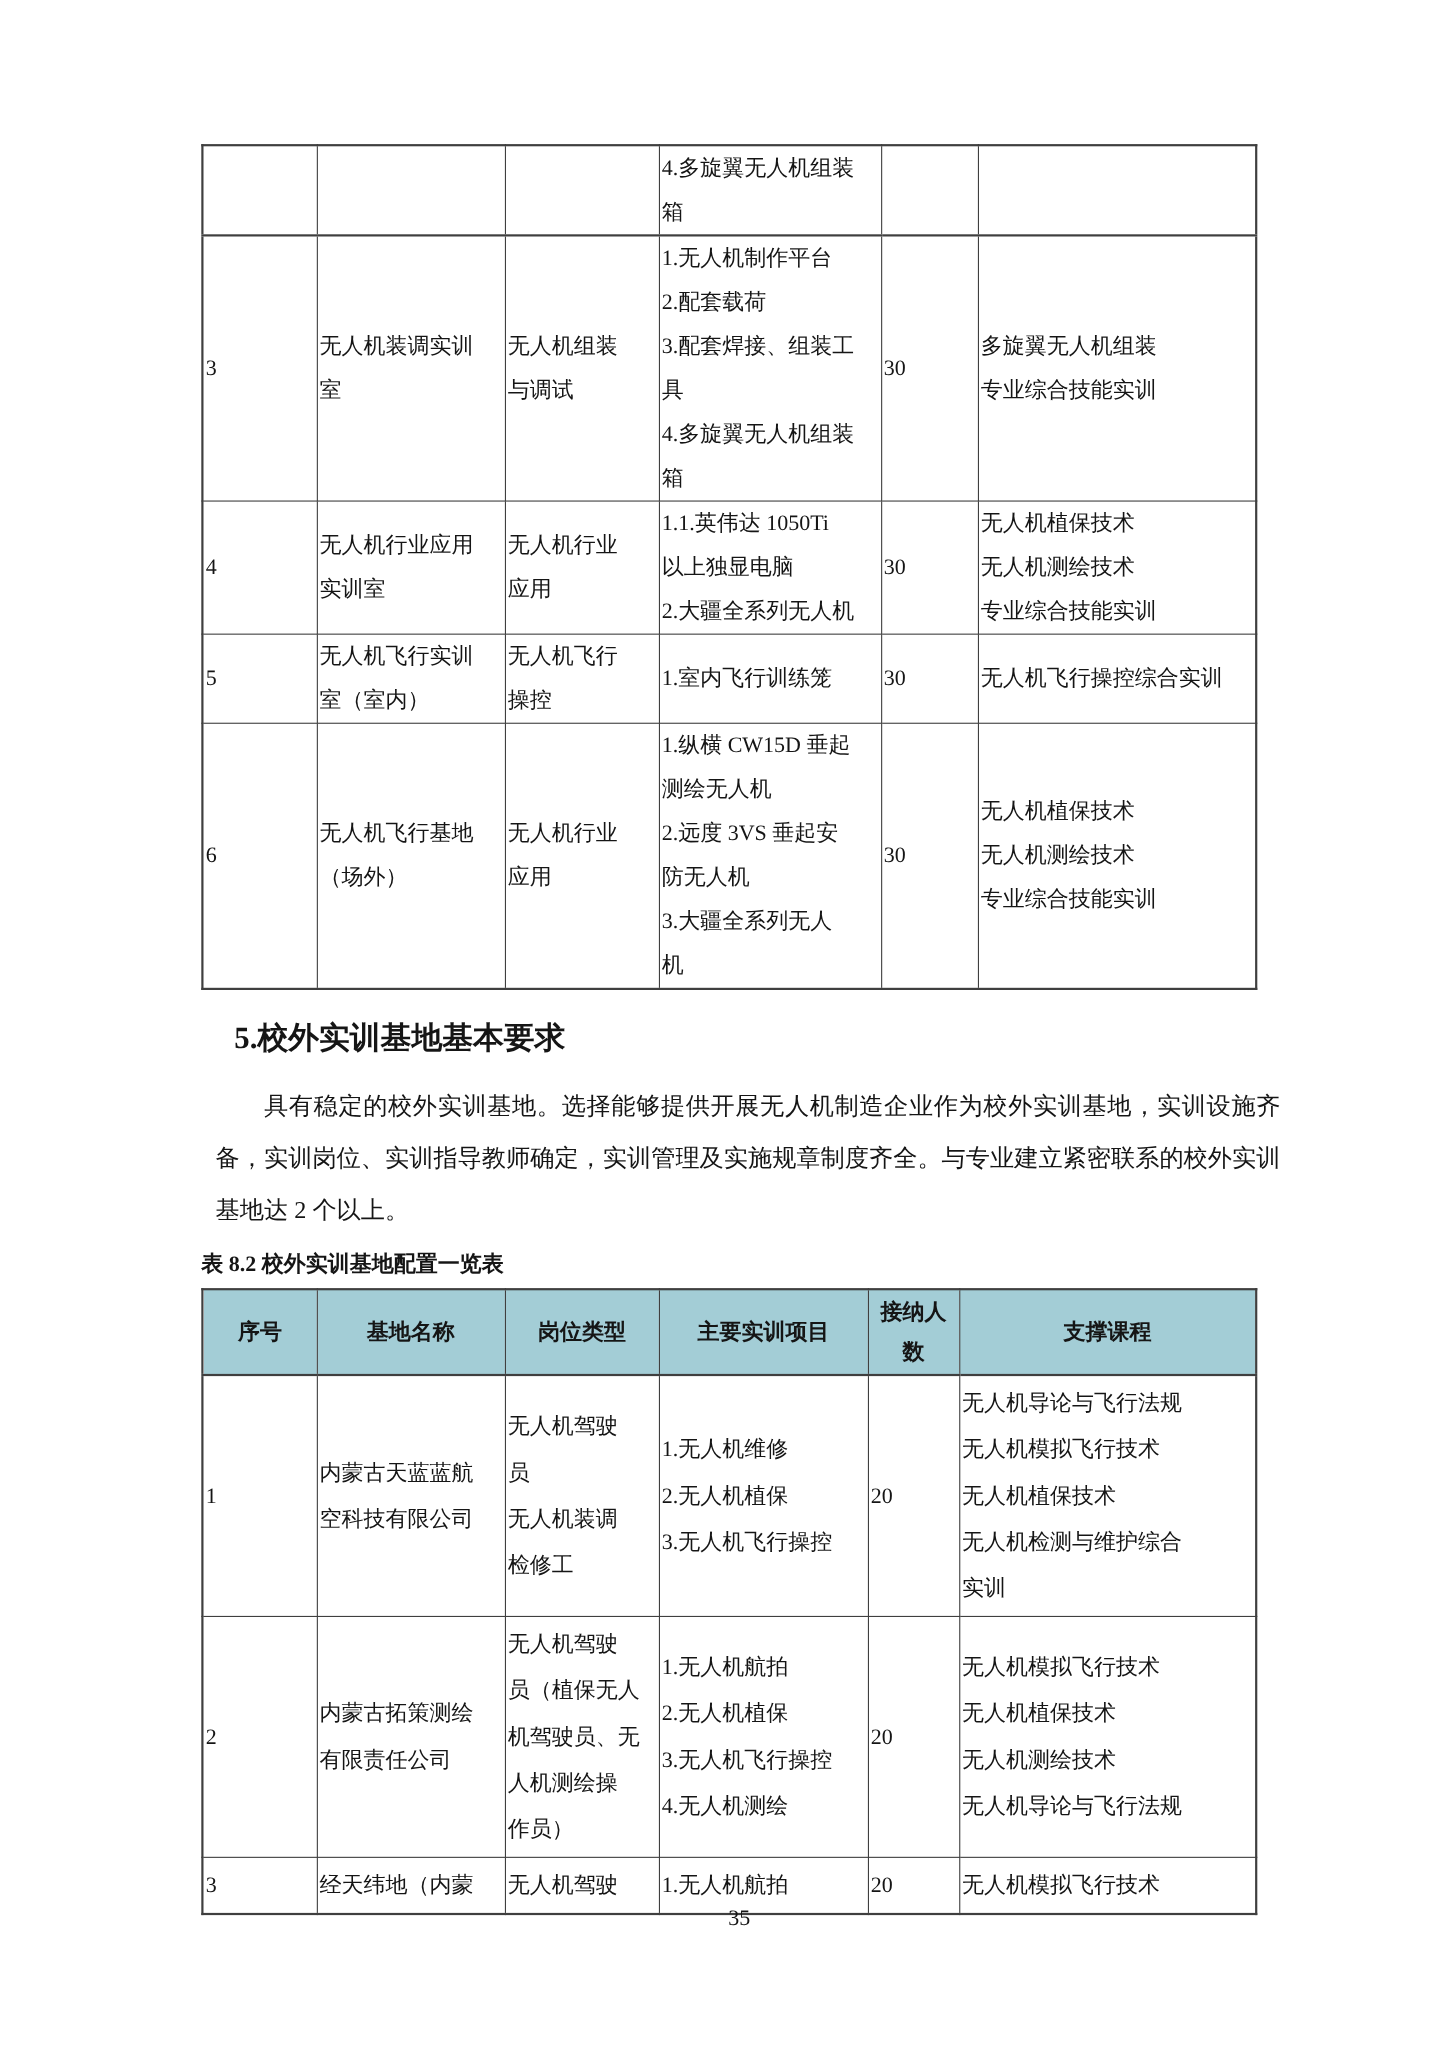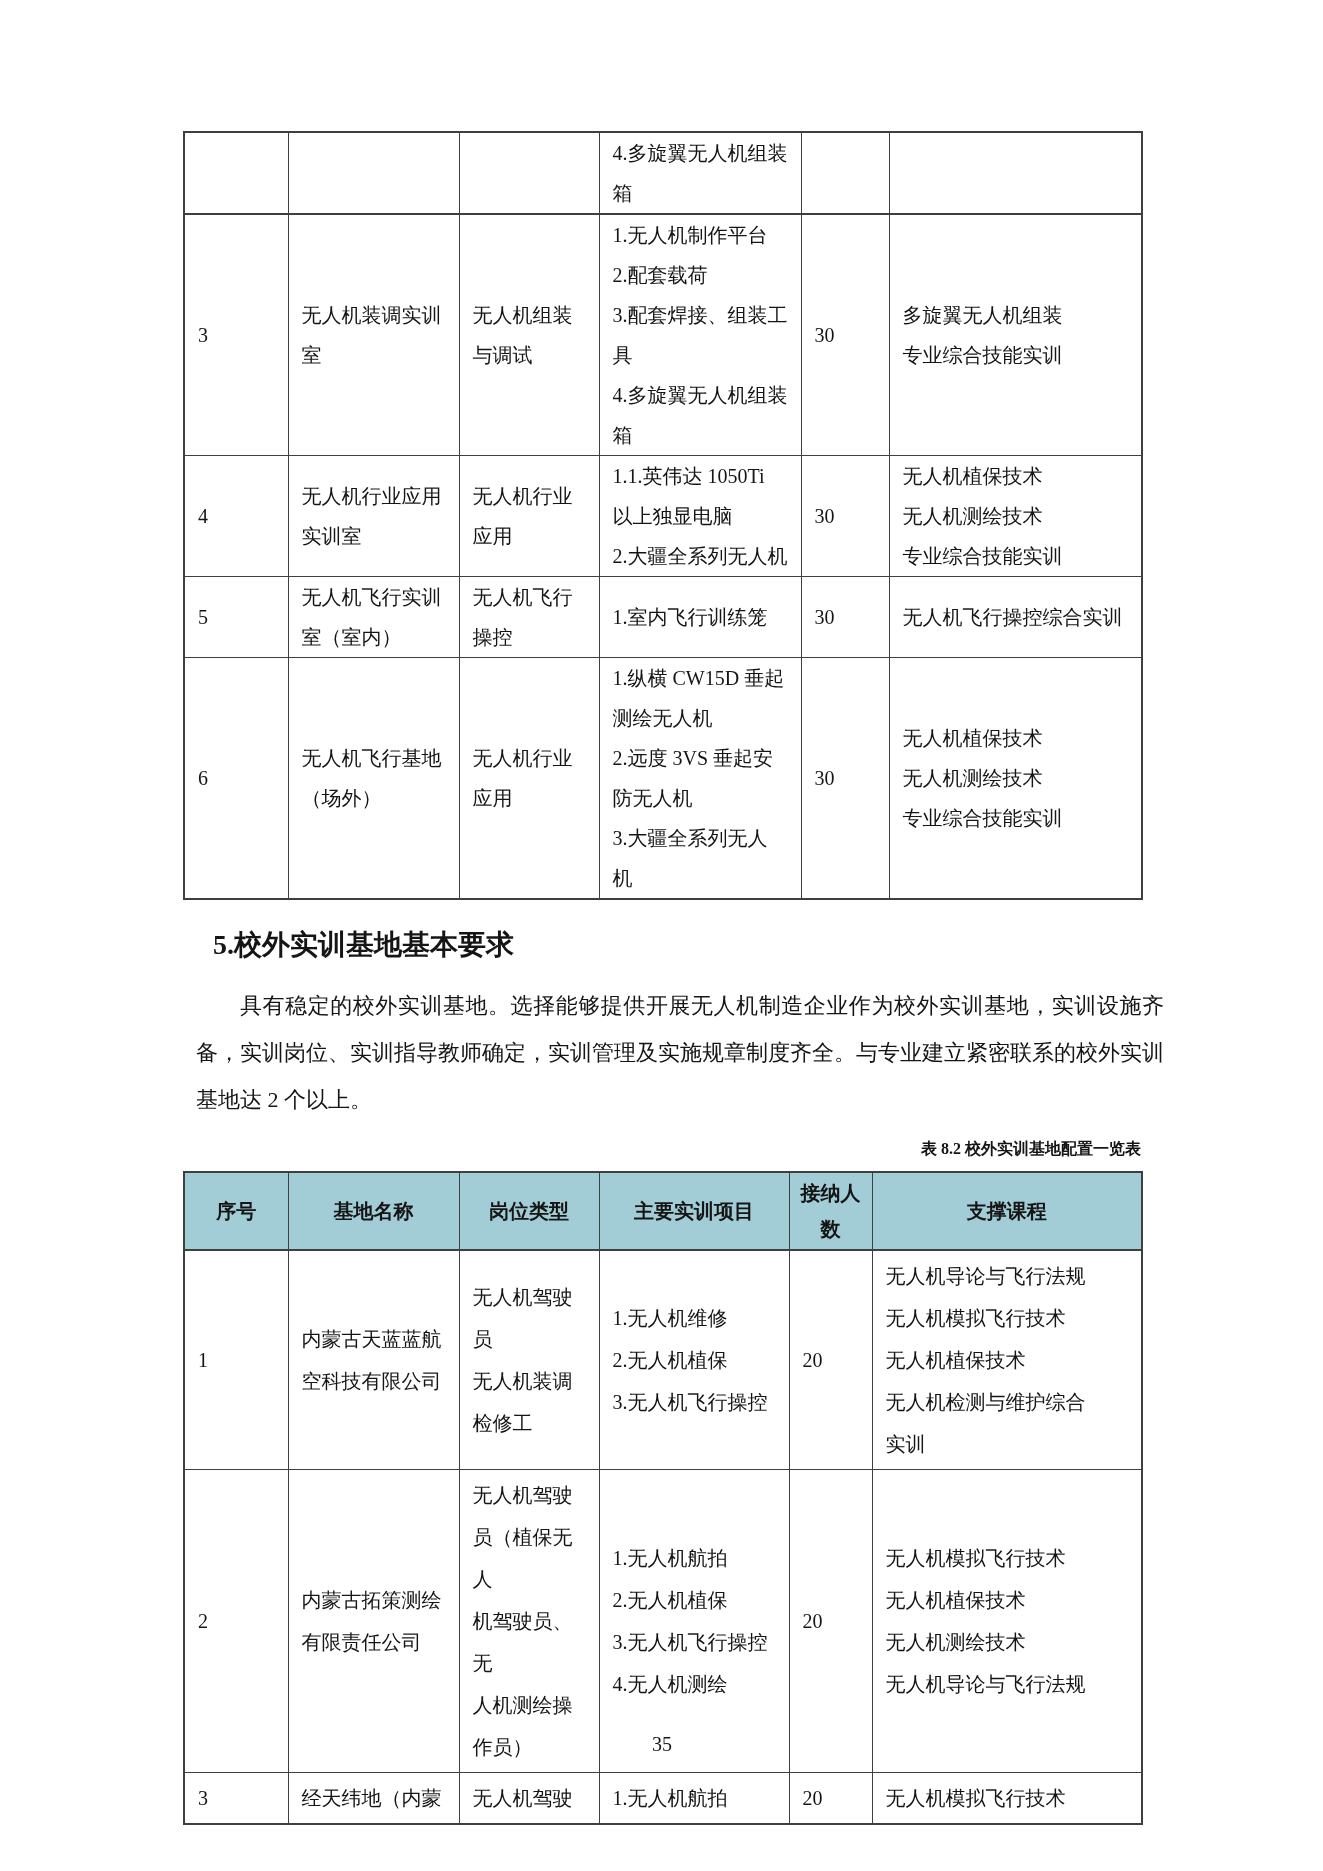--- a/index.html
+++ b/index.html
@@ -16,21 +16,21 @@
     border-collapse:collapse;
     table-layout:fixed;
     width:958px;
     margin-left:183px;
     font-size:20px;
     border:2px solid var(--border,#3f3f3f);
   }
   table.doc-table td, table.doc-table th{
     border:1px solid var(--border,#3f3f3f);
     vertical-align:middle;
-    padding:0 13px;
+    padding:0 2px;
     word-break:break-all;
     overflow:hidden;
   }
   
   #facilities-table{margin-top:131px;}
   #facilities-table td{line-height:40px;}
   #facilities-table tbody tr:first-child td{border-bottom-width:2px;}
   
   #bases-table td{line-height:42px;padding-top:4px;padding-bottom:4px;}
   #bases-table th{
@@ -57,28 +57,28 @@
     margin:20px 0 0 196px;
     width:968px;
     font-size:22px;
     line-height:47px;
     text-align:justify;
     text-indent:2em;
   }
   .table-caption{
     margin:10px 0 6px 183px;
     width:958px;
-    text-align:right;
-    font-size:16px;
+    text-align:left;
+    font-size:20px;
     font-weight:bold;
     line-height:32px;
   }
   .page-number{
     position:absolute;
-    top:1733px;left:183px;width:958px;
+    top:1733px;left:193px;width:958px;
     text-align:center;
     font-size:20px;
   }
 </style>
 </head>
 <body>
 
 <div class="page">
 
   <table class="doc-table" id="facilities-table">

